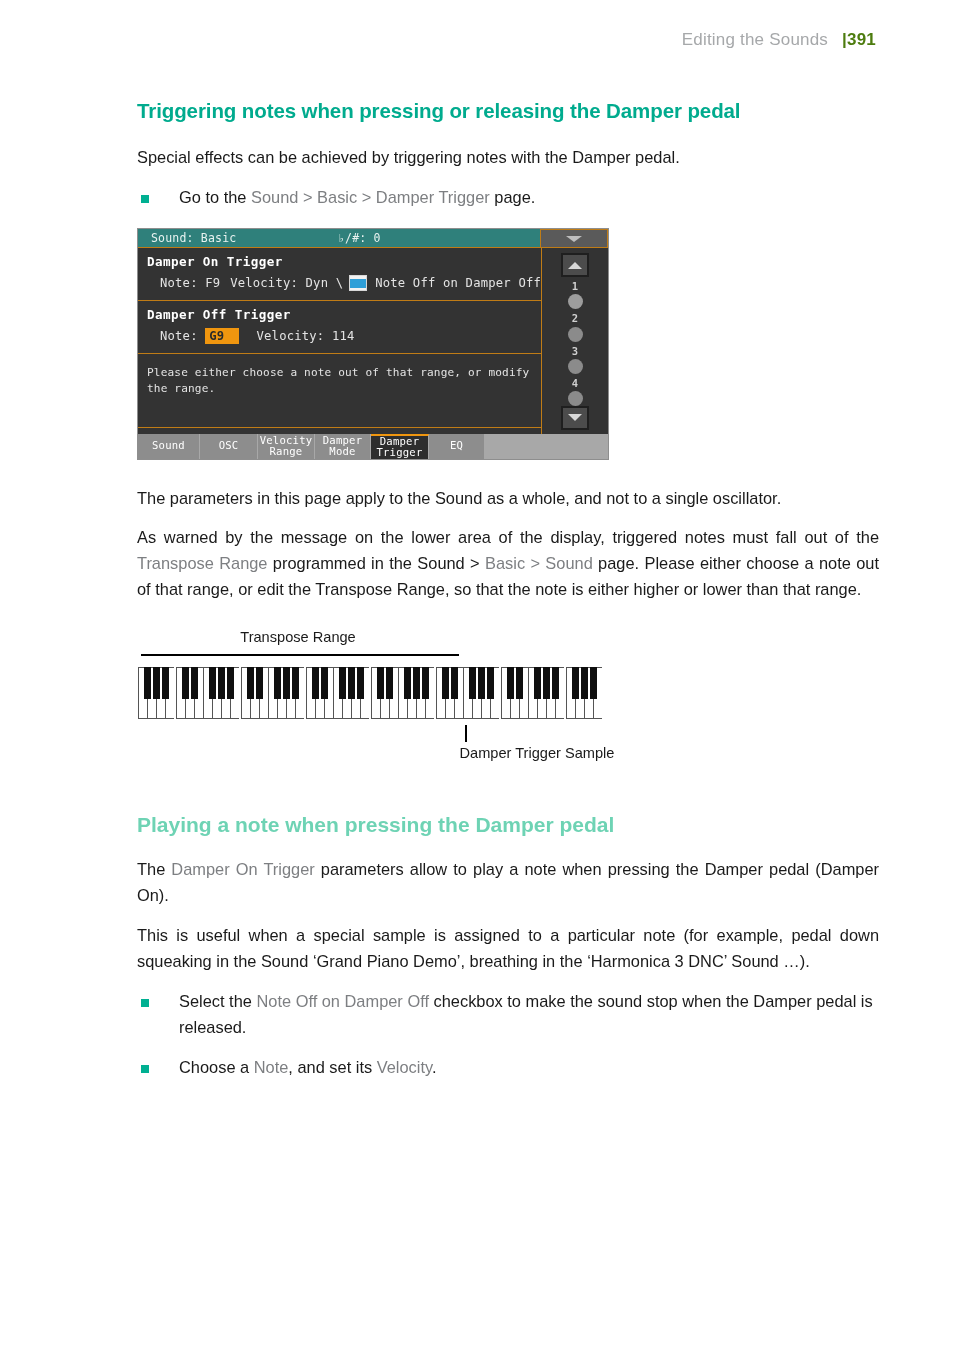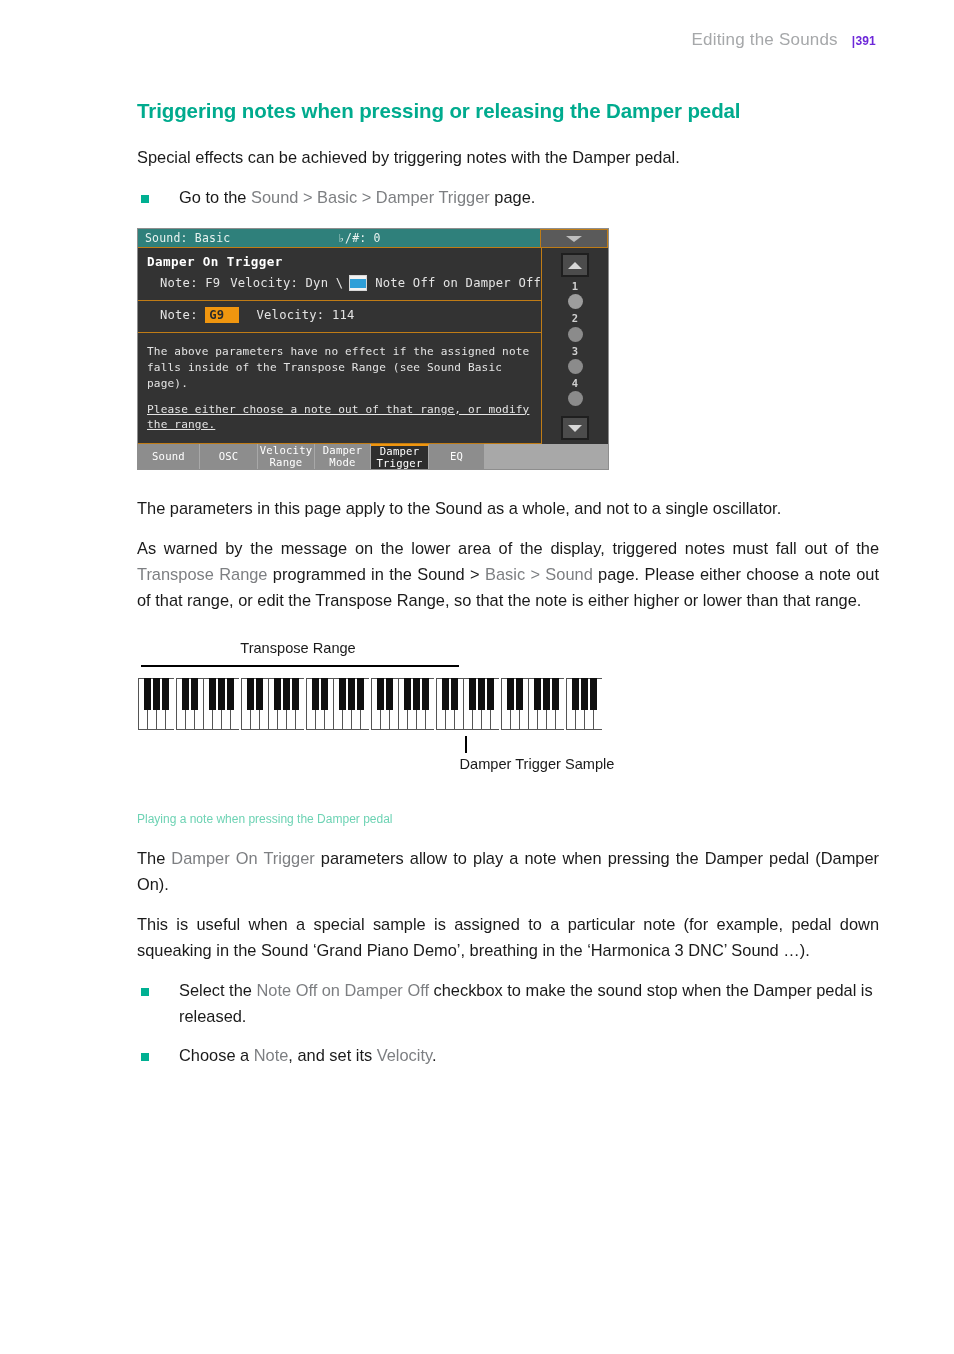--- a/index.html
+++ b/index.html
@@ -24,23 +24,23 @@
     display: flex;
     align-items: baseline;
     gap: 14px;
   }
   .header-title {
     font-size: 17px;
     color: #a6a8aa;
     letter-spacing: 0.2px;
   }
   .header-folio {
-    font-size: 12px;
+    font-size: 17px;
     font-weight: bold;
-    color: #6d28d9;
+    color: #4d7c0f;
     letter-spacing: 0.2px;
   }
 
   
   .content {
     position: absolute;
     left: 137px;
     top: 98px;
     width: 742px;
   }
@@ -76,24 +76,24 @@
     content: "";
     position: absolute;
     left: 4px;
     top: 10px;
     width: 8px;
     height: 8px;
     background: #00b092;
   }
 
   h2.sub-title {
-    font-size: 12px;
-    font-weight: normal;
+    font-size: 21px;
+    font-weight: bold;
     color: #6ed3b4;
-    margin-top: 22px;
+    margin-top: 34px;
     margin-bottom: 20px;
   }
 
   
   .device {
     position: relative;
     width: 472px;
     margin: 18px 0 26px 0;
     background: #a8a8a8;
     font-family: "DejaVu Sans Mono", monospace;
@@ -103,21 +103,21 @@
     position: relative;
     height: 19px;
     background: #2f807b;
     display: flex;
     align-items: center;
     border-bottom: 1px solid #c07c16;
   }
   .dev-title-left {
     color: #e8f2f0;
     font-size: 11.5px;
-    padding-left: 7px;
+    padding-left: 13px;
     letter-spacing: 0.2px;
   }
   .dev-title-mid {
     color: #e8f2f0;
     font-size: 11.5px;
     position: absolute;
     left: 200px;
     letter-spacing: 0.2px;
   }
   .dev-title-btn {
@@ -401,33 +401,33 @@
               <span class="fld">Dyn \</span>
               <span class="gap-b"></span>
               <span class="chk">
                   <i></i>
                 </span>
               <span class="fld">Note Off on Damper Off</span>
             </div>
           </div>
 
           <div class="panel">
+            <div class="panel-head">Damper Off Trigger</div>
             <div class="panel-row">
               <span class="fld">Note:</span>
               <span class="fld">&nbsp;</span>
               <span class="val-hl">G9</span>
               <span class="gap-b"></span>
               <span class="fld">Velocity:</span>
               <span class="fld">&nbsp;</span>
               <span class="fld">114</span>
             </div>
           </div>
 
           <div class="panel-msg">
-            <p>The above parameters have no effect if the assigned note falls inside of the Transpose Range (see Sound Basic page).</p>
             <p>Please either choose a note out of that range, or modify the range.</p>
           </div>
 
         </div>
 
         <div class="dev-side">
           <div class="side-btn">
               <span class="tri-up"></span>
             </div>
           <div class="side-grp">

